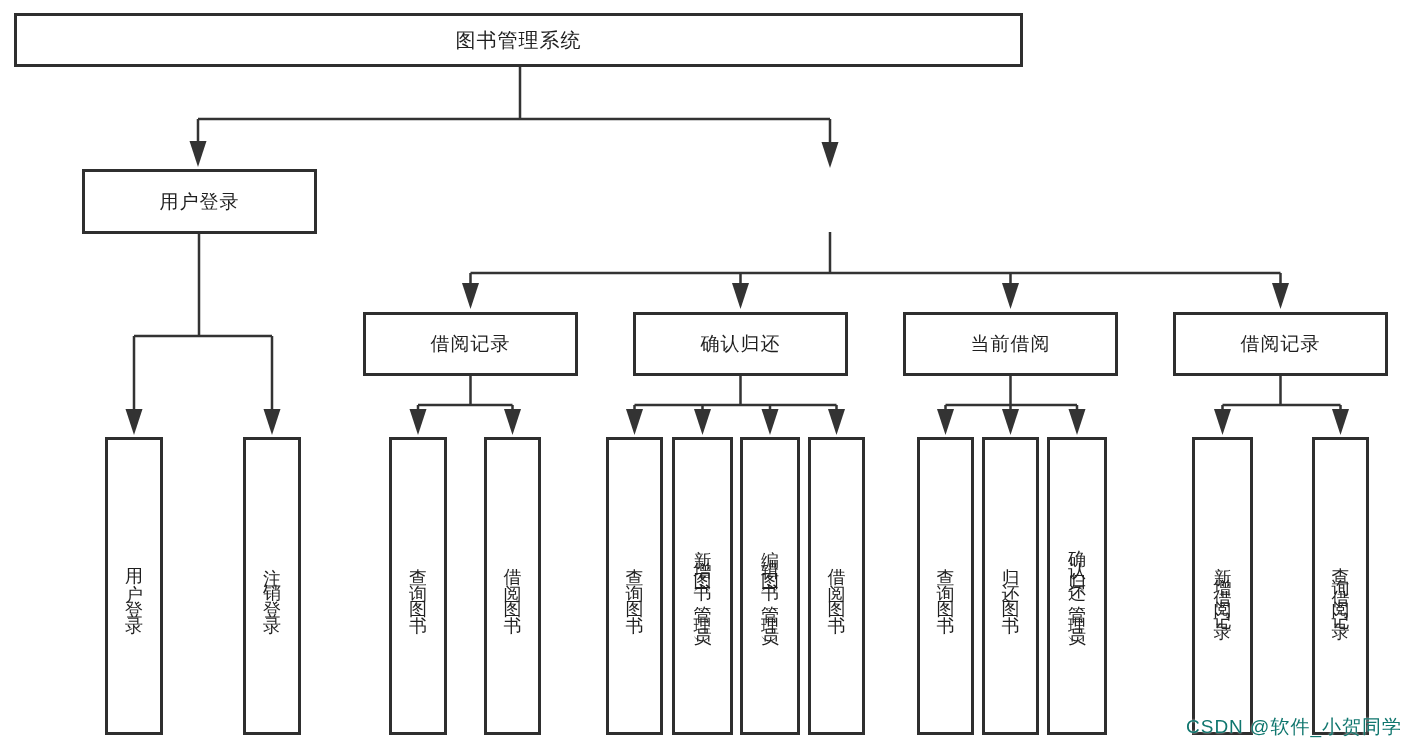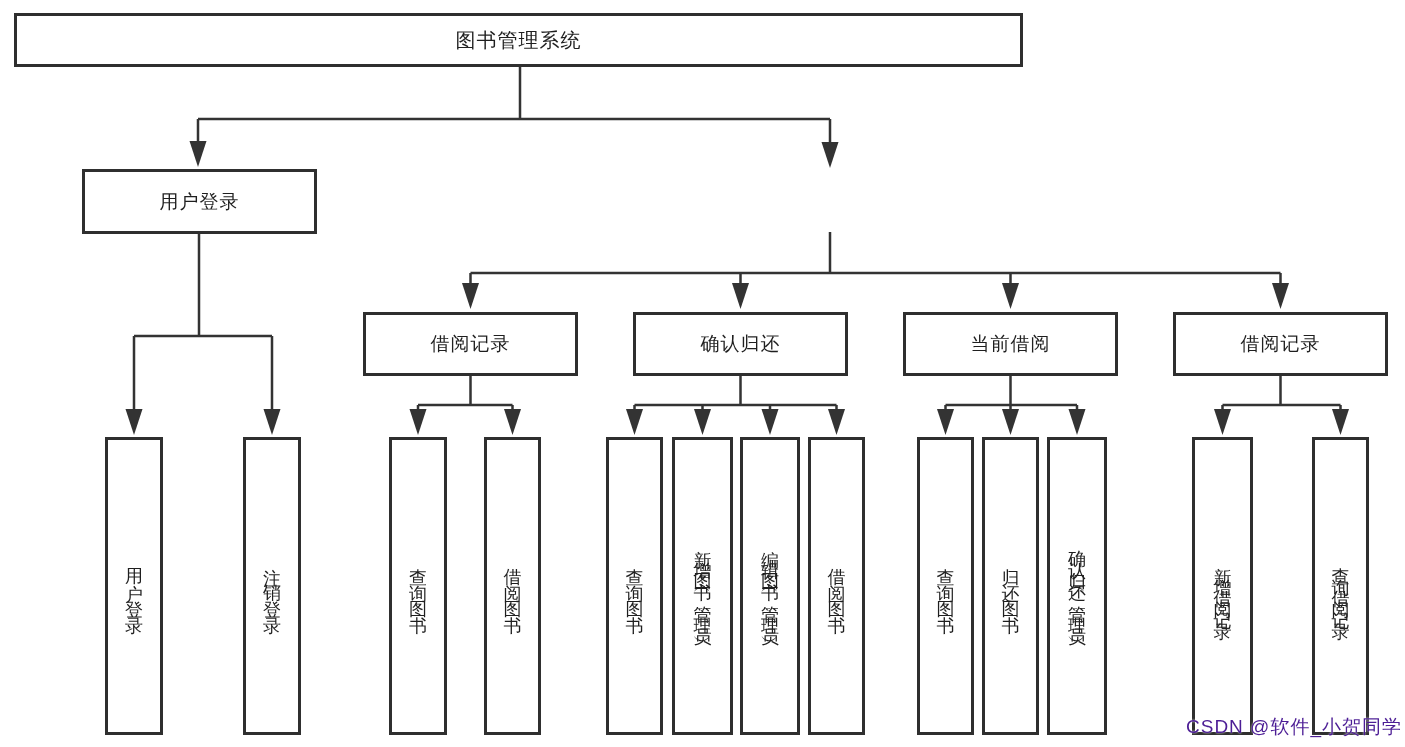--- a/index.html
+++ b/index.html
@@ -136,14 +136,14 @@
   <div class="box v leaf" id="lf-bb-query" style="letter-spacing: 0.9em;">查询图书</div>
   <div class="box v leaf" id="lf-bb-add" style="letter-spacing: 0.62em;">新增图书（管理员）</div>
   <div class="box v leaf" id="lf-bb-edit" style="letter-spacing: 0.62em;">编辑图书（管理员）</div>
   <div class="box v leaf" id="lf-bb-borrow" style="letter-spacing: 0.9em;">借阅图书</div>
   <div class="box v leaf" id="lf-cb-query" style="letter-spacing: 0.9em;">查询图书</div>
   <div class="box v leaf" id="lf-cb-return" style="letter-spacing: 0.9em;">归还图书</div>
   <div class="box v leaf" id="lf-cb-confirm" style="letter-spacing: 0.62em;">确认归还（管理员）</div>
   <div class="box v leaf" id="lf-br-add" style="letter-spacing: 0.62em;">新增借阅记录</div>
   <div class="box v leaf" id="lf-br-query" style="letter-spacing: 0.62em;">查询借阅记录</div>
 
-  <div id="watermark" style="color: #4c1d95;">CSDN @软件_小贺同学</div>
+  <div id="watermark" style="color: #0f766e;">CSDN @软件_小贺同学</div>
 </div>
 
 </body></html>

